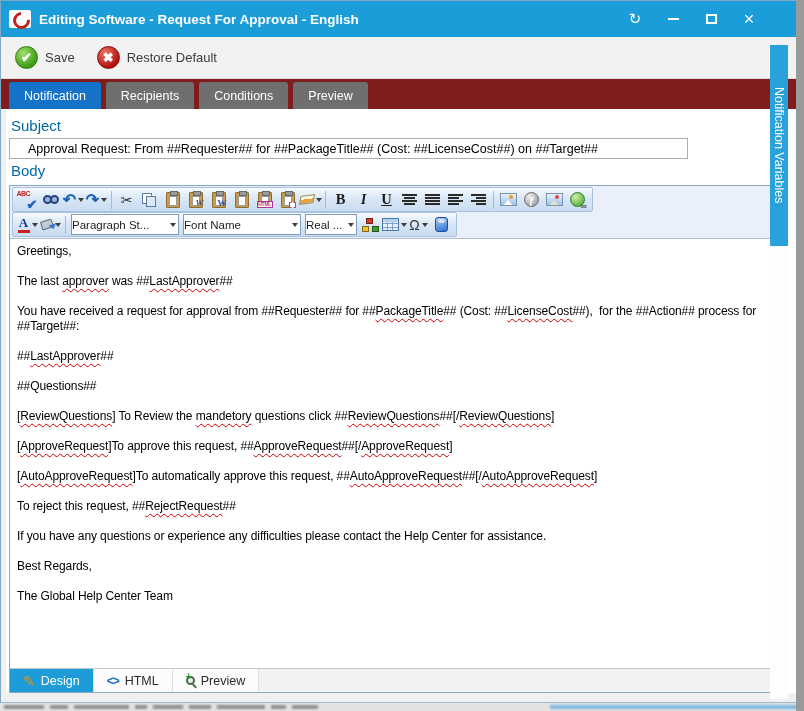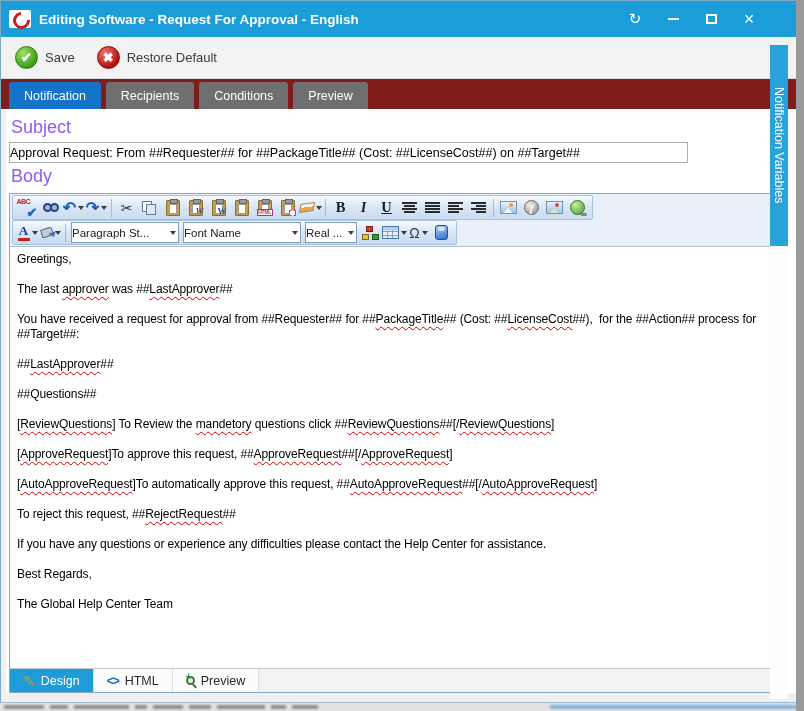--- a/index.html
+++ b/index.html
@@ -37,23 +37,23 @@
 
   
   .tabbar { height:30px; background:#7f1d1d; display:flex; align-items:flex-end; gap:5px; padding:0 0 0 8px; flex:0 0 auto; }
   .tab { height:27px; padding:0 15px; display:flex; align-items:center; justify-content:center;
          color:#fff; font-size:12.5px; border-radius:3px 3px 0 0; background:#6f6f6f; cursor:default; }
   .tab.active { background:#1473c8; }
 
   
   .content { flex:1 1 auto; background:#fff; margin:0 7px 9px 5px; padding:5px 21px 0 3px;
              display:flex; flex-direction:column; position:relative; }
-  .field-label { font-size:18px; color:#8b5cf6; margin:3px 0 4px 2px; }
+  .field-label { font-size:15px; color:#0369a1; margin:3px 0 4px 2px; }
   .subject-input { width:679px; height:21px; border:1px solid #abadb3; font-family:"Liberation Sans",sans-serif;
-                   font-size:12.5px; padding:0 0; color:#000; outline:none; }
+                   font-size:12.5px; padding:0 18px; color:#000; outline:none; }
 
   
   .editor { flex:1 1 auto; border:1px solid #8ba6c4; display:flex; flex-direction:column; margin-top:2px; min-height:0; }
   .ed-toolbar { background:#e9f0f9; border-bottom:1px solid #aebfd4; padding:1px 2px; flex:0 0 auto; }
   .ed-row { display:flex; align-items:center; height:25px; }
   .ed-row-inner { display:flex; align-items:center; height:25px; padding:0 3px;
                   background:linear-gradient(#f8fbff, #d9e7f6 45%, #c9dcf1);
                   border:1px solid #a9c1de; border-radius:2px; }
   .tbtn { min-width:23px; height:22px; display:flex; align-items:center; justify-content:center;
           position:relative; cursor:default; border-radius:2px; }

